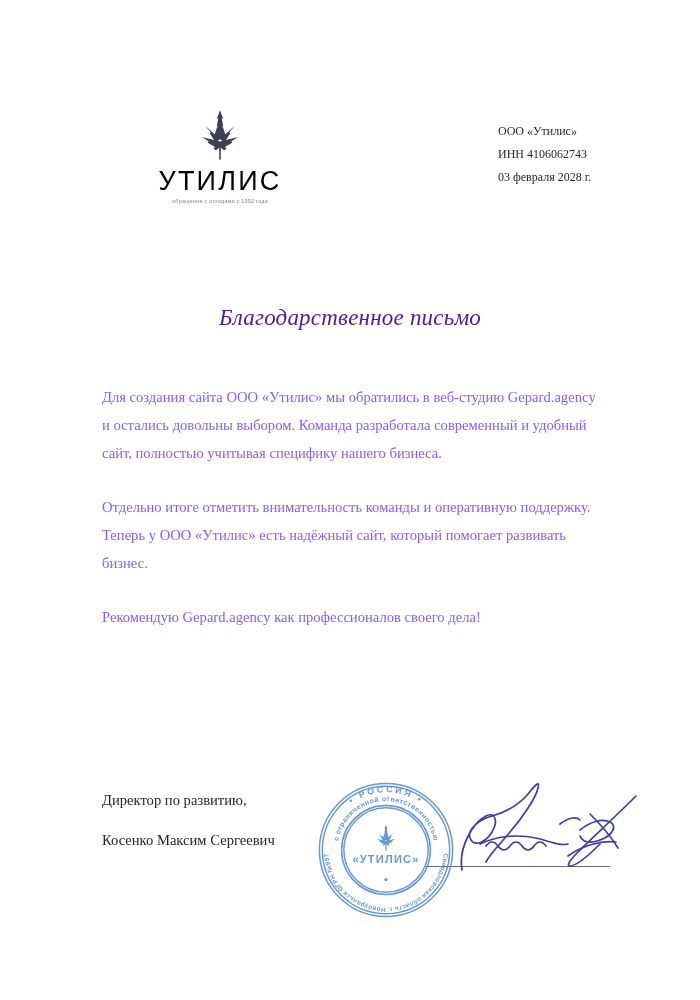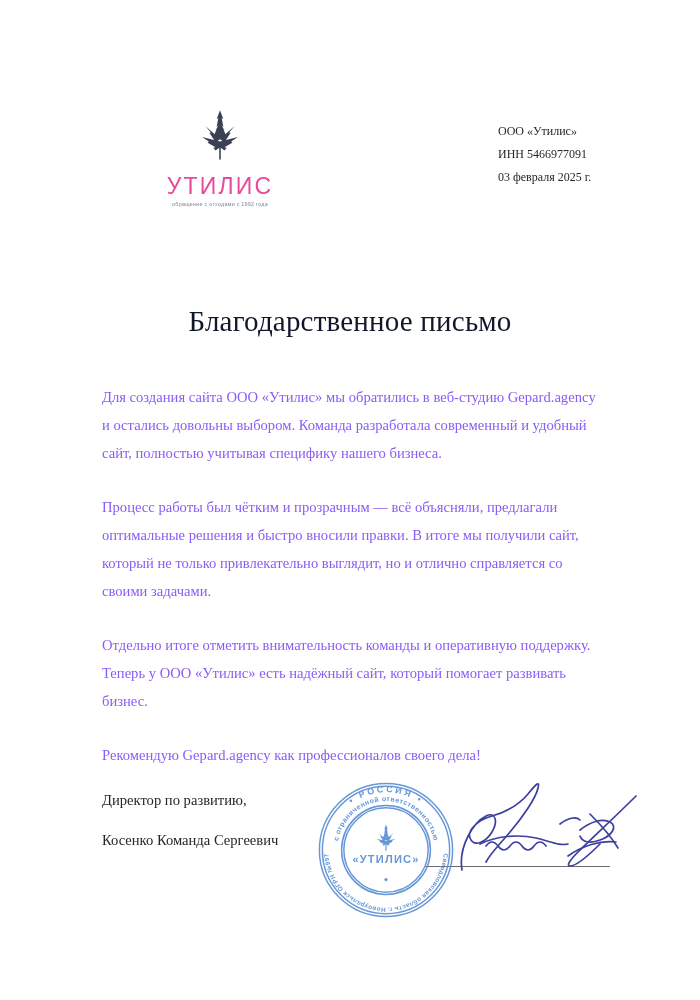--- a/index.html
+++ b/index.html
@@ -38,25 +38,25 @@
     width: 130px;
     text-align: center;
   }
   .logo-leaf {
     width: 58px;
     height: 56px;
     margin: 0 auto;
     display: block;
   }
   .logo-word {
-    margin-top: 11px;
+    margin-top: 4px;
     font-family: "Liberation Sans", "DejaVu Sans", sans-serif;
-    font-size: 23px;
+    font-size: 27px;
     letter-spacing: 2.2px;
-    color: #ec4899;
+    color: #000000;
     font-weight: 400;
     line-height: 1;
   }
   .logo-tagline {
     margin-top: 4px;
     font-family: "Liberation Sans", "DejaVu Sans", sans-serif;
     font-size: 5.4px;
     letter-spacing: 0.25px;
     color: #7f8595;
     white-space: nowrap;
@@ -73,24 +73,25 @@
     white-space: nowrap;
   }
 
   
   .letter-title {
     position: absolute;
     top: 305px;
     left: 0;
     width: 700px;
     text-align: center;
-    font-size: 29px;
+    font-size: 23px;
     letter-spacing: 0.2px;
-    color: #0f172a;
+    color: #4c1d95;
     font-weight: 400;
+    font-style: italic;
   }
 
   
   .body-text {
     position: absolute;
     top: 383px;
     left: 102px;
     width: 500px;
   }
   .para {
@@ -170,38 +171,37 @@
           <path d="M82 52 L70 60 L72 62 L58 70 L62 71 L58 76 L50 70 L50 60 Z"></path>
           <rect x="48.6" y="62" width="2.8" height="30"></rect>
         </g>
       </svg>
       <div class="logo-word">УТИЛИС</div>
       <div class="logo-tagline">обращение с отходами с 1992 года</div>
     </div>
 
     <div class="company-block">
       <div>ООО «Утилис»</div>
-      <div>ИНН 5466977091</div>
-      <div>03 февраля 2025 г.</div>
+      <div>ИНН 4106062743</div>
+      <div>03 февраля 2028 г.</div>
     </div>
   </div>
 
   <div class="letter-title">Благодарственное письмо</div>
 
   <div class="body-text">
     <p class="para">Для создания сайта ООО «Утилис» мы обратились в веб-студию Gepard.agency и остались довольны выбором. Команда разработала современный и удобный сайт, полностью учитывая специфику нашего бизнеса.</p>
-    <p class="para">Процесс работы был чётким и прозрачным — всё объясняли, предлагали оптимальные решения и быстро вносили правки. В итоге мы получили сайт, который не только привлекательно выглядит, но и отлично справляется со своими задачами.</p>
     <p class="para">Отдельно итоге отметить внимательность команды и оперативную поддержку. Теперь у ООО «Утилис» есть надёжный сайт, который помогает развивать бизнес.</p>
     <p class="para">Рекомендую Gepard.agency как профессионалов своего дела!</p>
   </div>
 
   <div class="sign-area">
 
     <div class="sign-role">Директор по развитию,</div>
-    <div class="sign-name">Косенко Команда Сергеевич</div>
+    <div class="sign-name">Косенко Максим Сергеевич</div>
     <div class="sign-rule"></div>
 
     <svg class="stamp" viewBox="0 0 200 200" aria-hidden="true">
       <defs>
         <path id="arcTopOuter" d="M 22,100 A 78,78 0 0 1 178,100"></path>
         <path id="arcTopInner" d="M 34,100 A 66,66 0 0 1 166,100"></path>
         <path id="arcBotOuter" d="M 178,100 A 78,78 0 0 1 22,100"></path>
       </defs>
       <g fill="none" stroke="#5b8fd4" stroke-width="2">
         <circle cx="100" cy="100" r="90"></circle>

